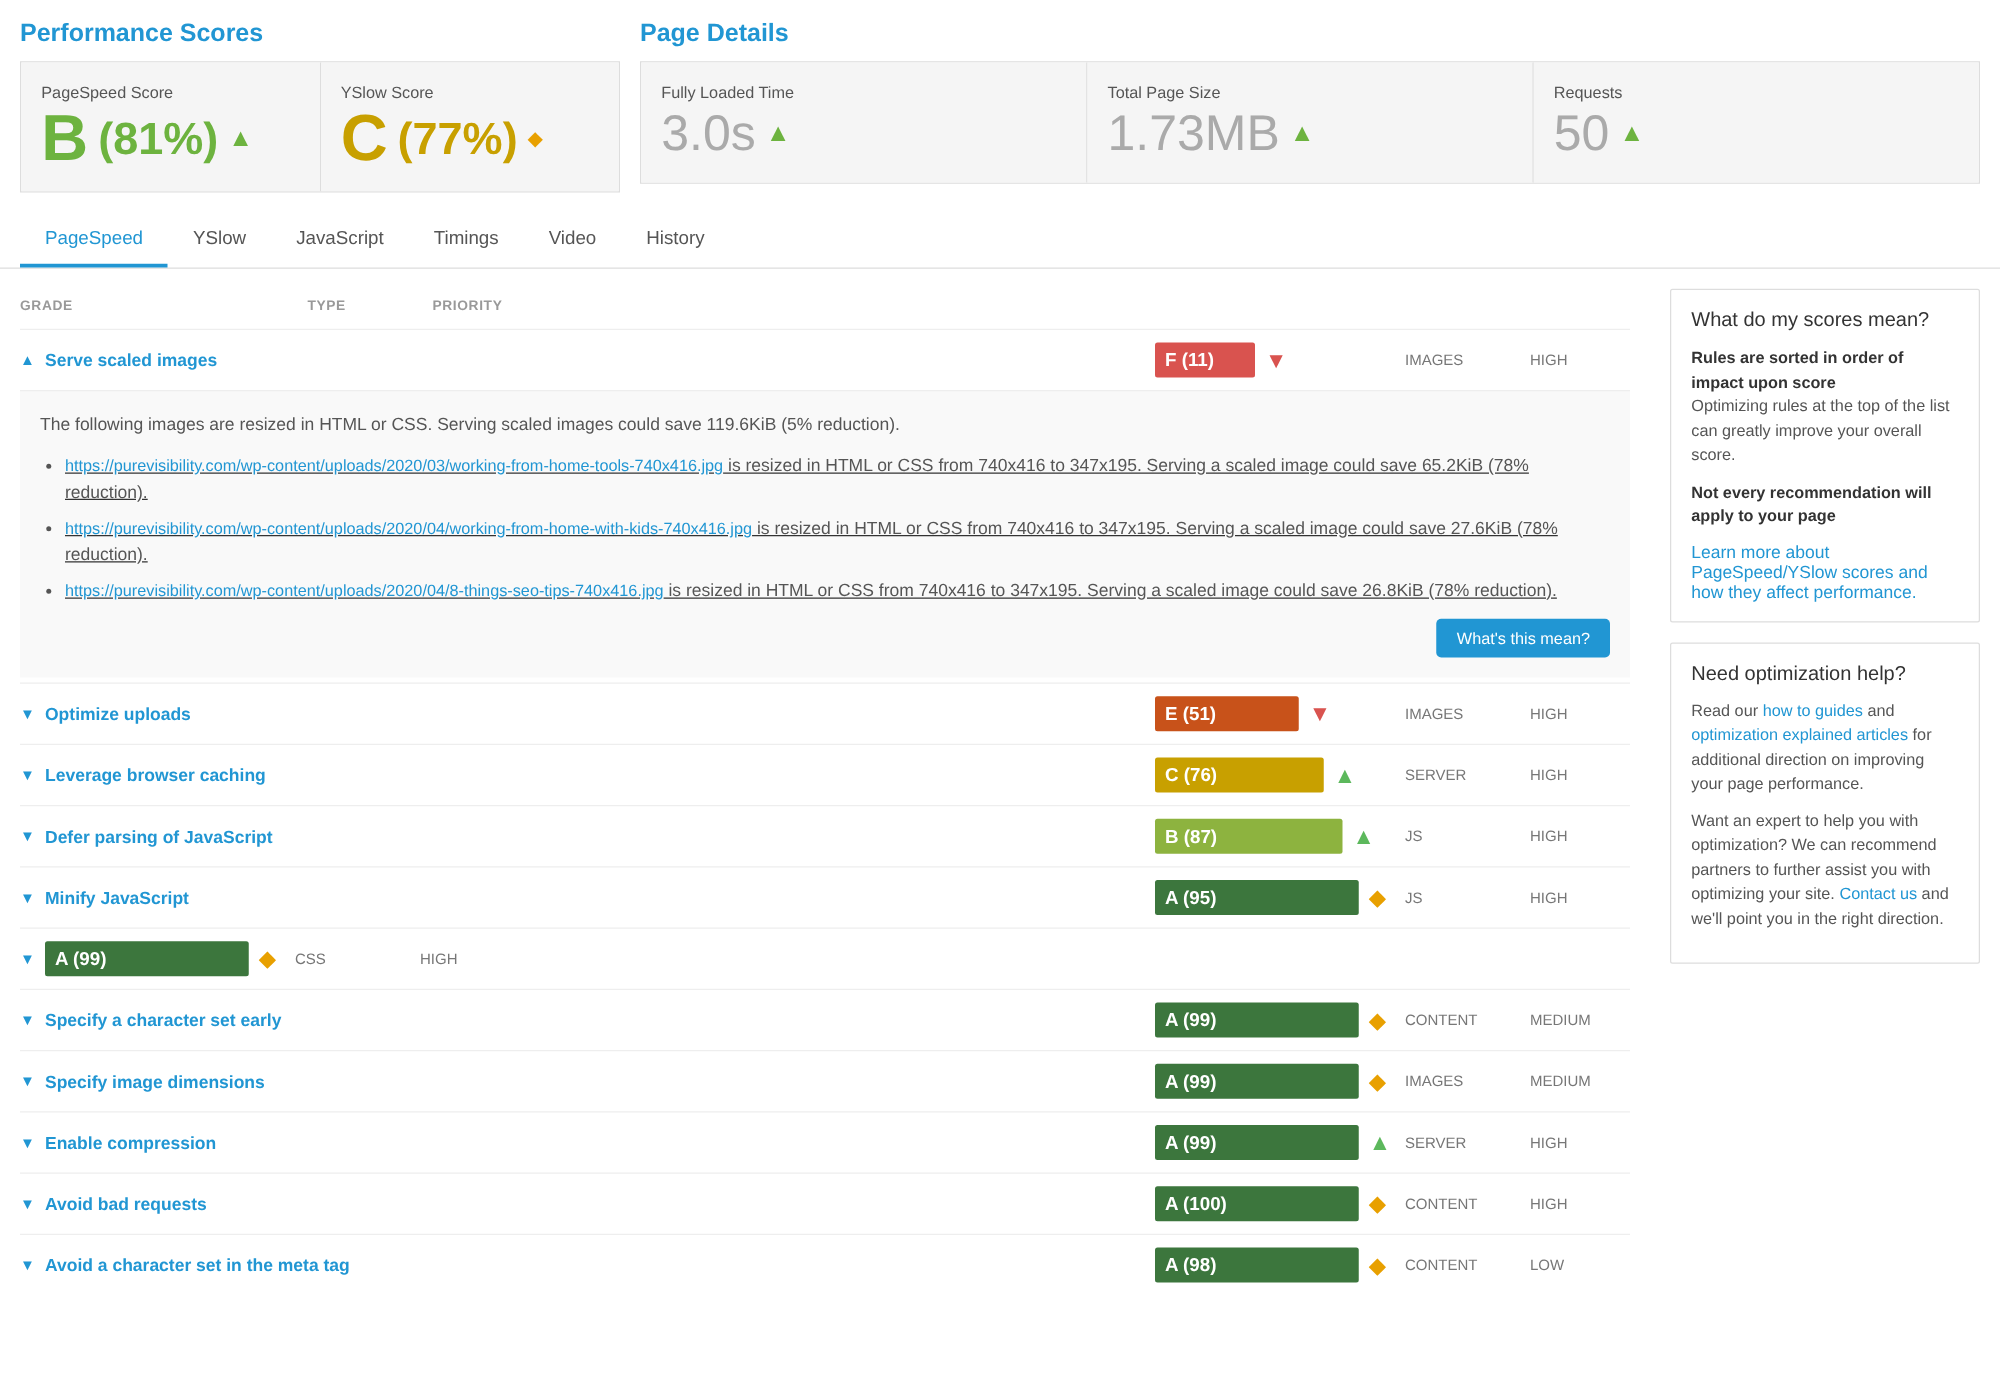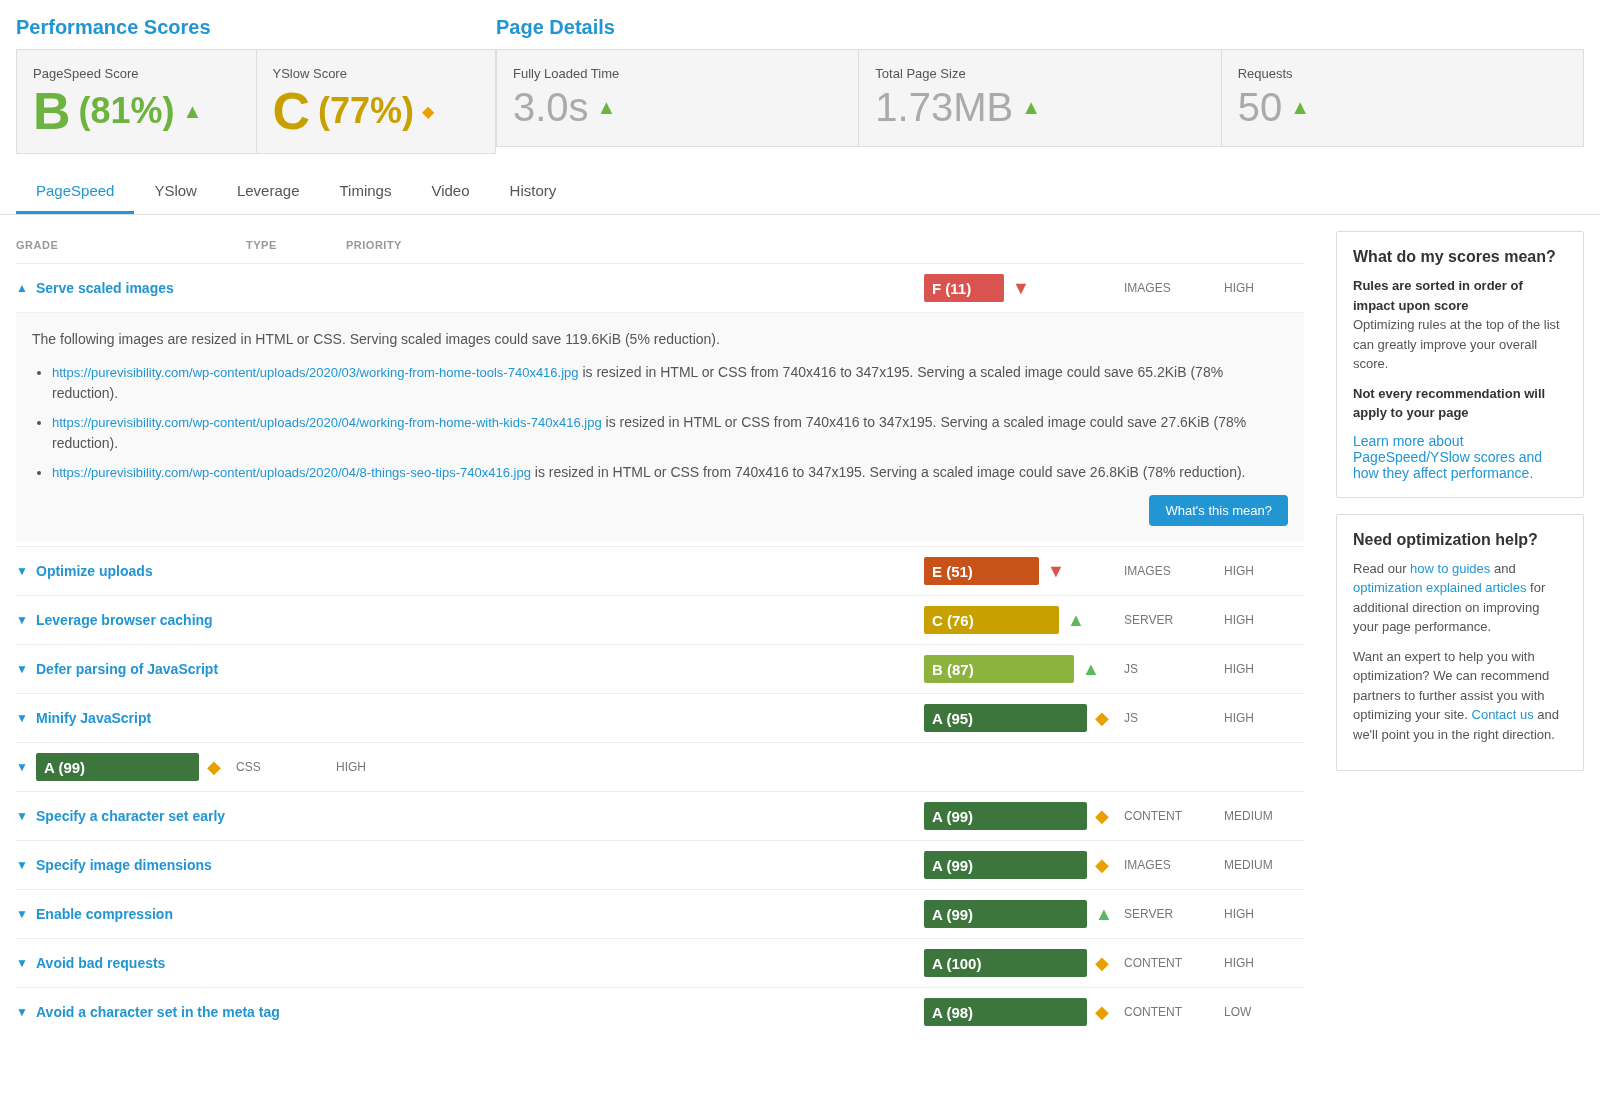--- a/index.html
+++ b/index.html
@@ -1,18 +1,18 @@
 <!DOCTYPE html>
 <html><head>
   <meta charset="utf-8">
   <style>
     * { box-sizing: border-box; margin: 0; padding: 0; }
     body { font-family: Arial, sans-serif; background: #fff; color: #333; font-size: 14px; }
     
-    .top-section { display: flex; padding: 16px; }
+    .top-section { display: flex; padding: 16px; gap: 16px; }
     
     .perf-scores { flex: 0 0 480px; }
     .perf-scores h2 { color: #2196d3; font-size: 20px; font-weight: bold; margin-bottom: 10px; }
     .scores-grid { display: flex; gap: 0; border: 1px solid #ddd; }
     .score-box { flex: 1; padding: 16px; background: #f5f5f5; border-right: 1px solid #ddd; }
     .score-box:last-child { border-right: none; }
     .score-label { font-size: 13px; color: #555; margin-bottom: 4px; }
     .score-value { display: flex; align-items: center; gap: 8px; }
     .score-letter-green { font-size: 52px; font-weight: bold; color: #6db33f; line-height: 1; }
     .score-pct-green { font-size: 36px; color: #6db33f; font-weight: bold; }
@@ -50,29 +50,29 @@
     .rec-toggle { width: 20px; color: #2196d3; font-size: 12px; }
     .rec-title { flex: 1; color: #2196d3; font-weight: bold; font-size: 14px; }
     .rec-grade-bar { width: 200px; display: flex; align-items: center; gap: 8px; }
     .grade-bar { height: 28px; display: flex; align-items: center; padding: 0 8px; font-size: 15px; font-weight: bold; color: white; border-radius: 2px; }
     .grade-bar.red { background: #d9534f; }
     .rec-type { width: 100px; font-size: 12px; color: #777; }
     .rec-priority { width: 80px; font-size: 12px; color: #777; }
     
     .rec-expand { background: #f9f9f9; padding: 16px; border-top: 1px solid #eee; margin-bottom: 4px; }
     .rec-expand p { margin-bottom: 12px; line-height: 1.5; color: #555; }
-    .rec-expand ul { padding-left: 20px; margin-bottom: 8px; }
+    .rec-expand ul { padding-left: 20px; margin-bottom: 8px; text-decoration: underline; }
     .rec-expand ul li { margin-bottom: 8px; line-height: 1.5; color: #555; }
     .rec-expand a { color: #2196d3; text-decoration: none; font-size: 13px; }
     .expand-footer { display: flex; justify-content: flex-end; margin-top: 12px; }
     .whats-btn { background: #2196d3; color: white; padding: 8px 16px; border: none; border-radius: 4px; cursor: pointer; font-size: 13px; }
     
     .sidebar { width: 280px; padding: 16px; }
     .sidebar-box { border: 1px solid #ddd; padding: 16px; margin-bottom: 16px; border-radius: 2px; }
-    .sidebar-box h3 { font-size: 16px; font-weight: bold; color: #333; margin-bottom: 10px; }
+    .sidebar-box h3 { font-size: 16px; font-weight: normal; color: #333; margin-bottom: 10px; }
     .sidebar-box p { font-size: 13px; line-height: 1.5; color: #555; margin-bottom: 10px; }
     .sidebar-box strong { color: #333; }
     .sidebar-box a { color: #2196d3; text-decoration: none; }
   </style>
 </head>
 <body>
 
 <div class="top-section">
 
   <div class="perf-scores">
@@ -122,21 +122,21 @@
         </div>
       </div>
     </div>
   </div>
 </div>
 
 <div class="tabs-section">
   <div class="tabs">
     <div class="tab active">PageSpeed</div>
     <div class="tab">YSlow</div>
-    <div class="tab">Leverage</div>
+    <div class="tab">JavaScript</div>
     <div class="tab">Timings</div>
     <div class="tab">Video</div>
     <div class="tab">History</div>
   </div>
 </div>
 
 <div class="main-content">
   <div class="recommendations">
 
     <div class="rec-header">

